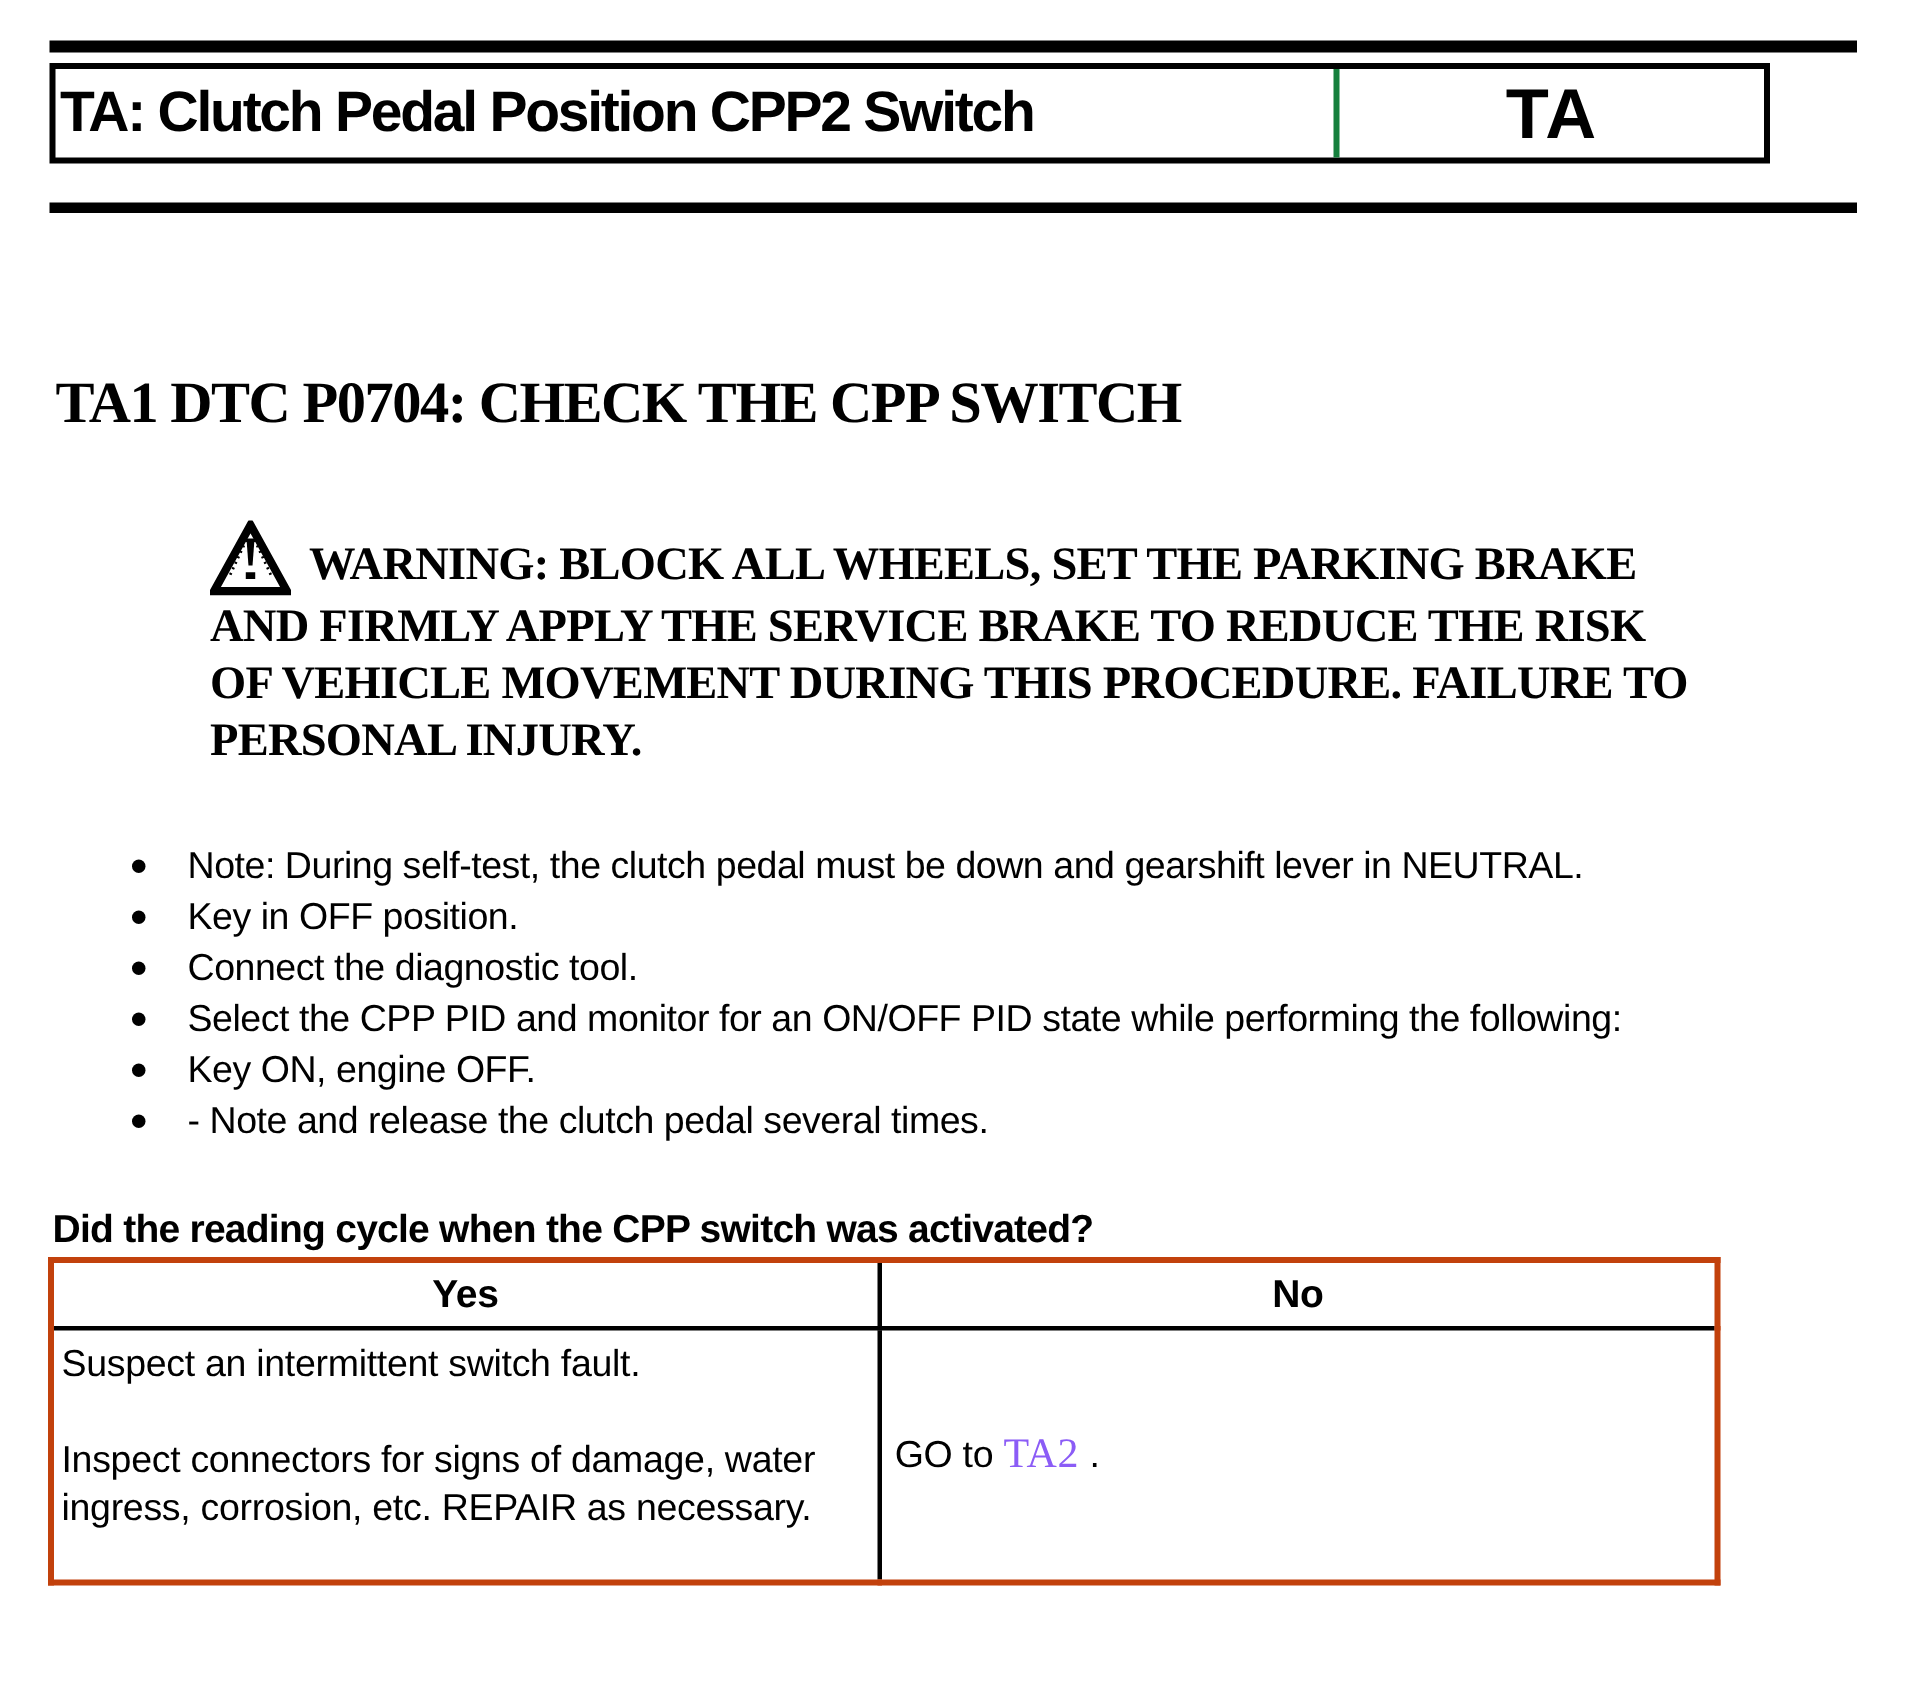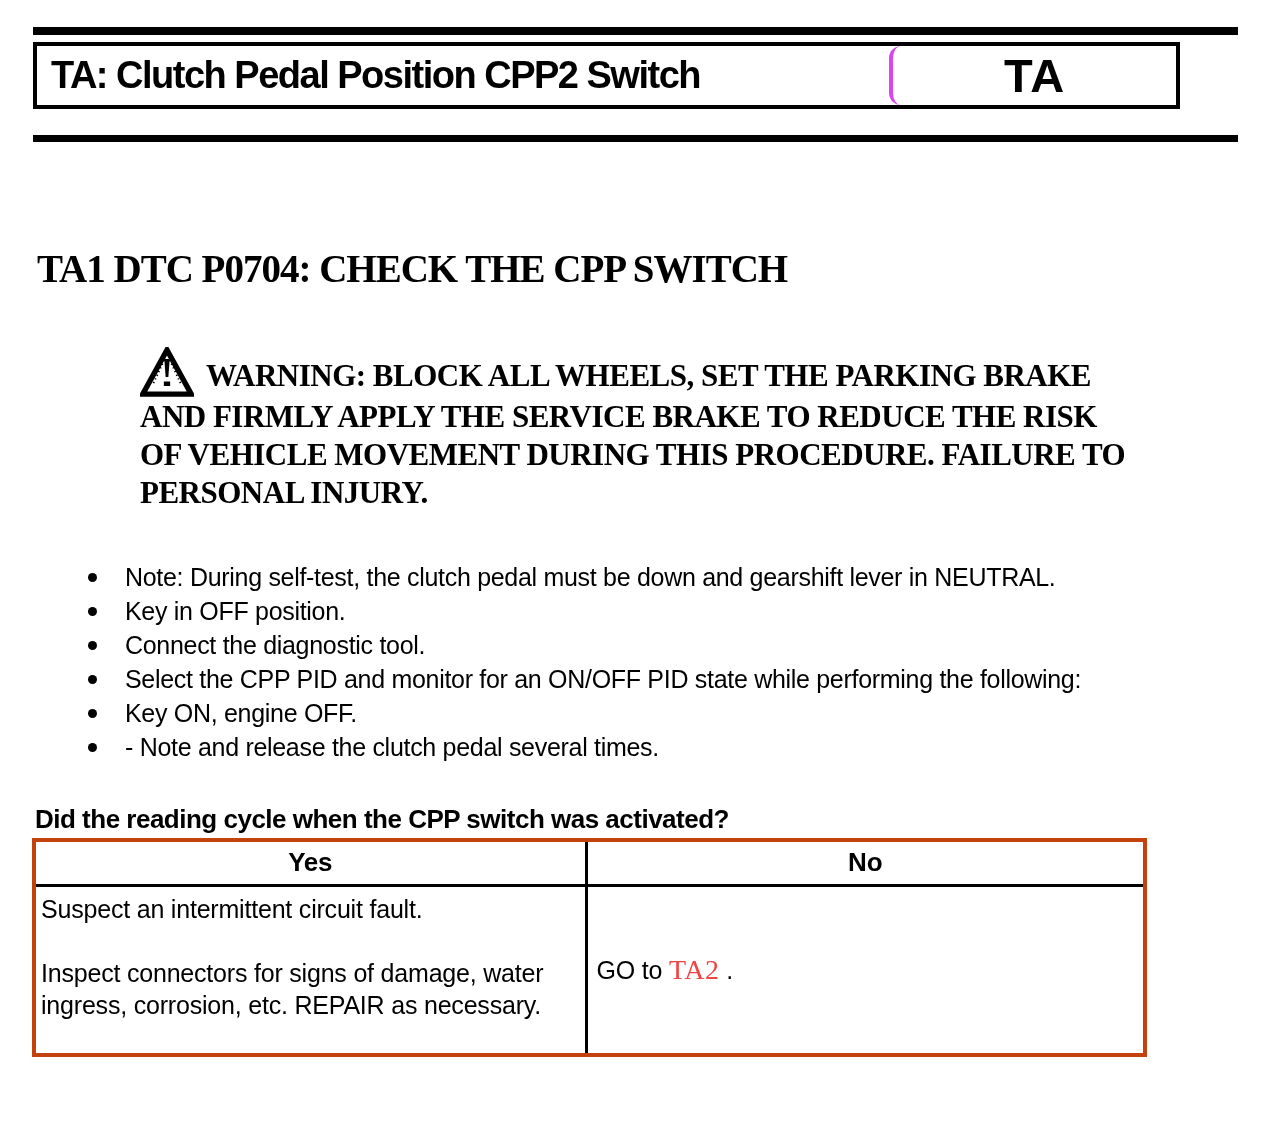--- a/index.html
+++ b/index.html
@@ -15,27 +15,27 @@
   
   .rule-bar { margin-left: 33px; width: 1205px; background: #000; }
   .rule-bar.top { margin-top: 27px; height: 8px; }
   .rule-bar.bottom { margin-top: 26px; height: 7px; }
 
   
   .header-box {
     margin: 7px 0 0 33px; width: 1147px; height: 67px;
     border: 4px solid #000; display: flex;
   }
-  .header-title-cell { flex: 1; display: flex; align-items: center; padding-left: 14px; overflow: hidden; }
+  .header-title-cell { flex: 1; display: flex; align-items: center; padding-left: 3px; overflow: hidden; }
   .header-title {
     font-weight: bold; font-size: 38px; letter-spacing: -1.5px; white-space: nowrap;
   }
   .header-code-cell {
-    width: 287px; border-left: 4px solid #d946ef;
-    display: flex; align-items: center; justify-content: center; border-radius: 12px;
+    width: 287px; border-left: 4px solid #15803d;
+    display: flex; align-items: center; justify-content: center;
   }
   .header-code { font-weight: bold; font-size: 47px; letter-spacing: 1px; }
 
   
   .heading {
     margin: 104px 0 0 37px;
     font-family: "Liberation Serif", serif;
     font-weight: bold; font-size: 39px; line-height: 46px;
     letter-spacing: -1px; white-space: nowrap;
   }
@@ -64,21 +64,21 @@
     border: 4px solid #c2410c; border-collapse: collapse;
     table-layout: fixed; font-size: 25px; letter-spacing: -0.2px;
   }
   .decision-table th, .decision-table td { border: 3px solid #000; }
   .decision-table thead th { height: 45px; font-weight: bold; font-size: 26px; text-align: center; vertical-align: middle; }
   .col-yes { width: 552px; }
   .decision-table tbody td { height: 170px; padding: 6px 8px 6px 5px; vertical-align: top; line-height: 32px; }
   .cell-yes p { margin: 0; }
   .cell-yes .para-1 { margin-bottom: 32px; }
   .cell-no { vertical-align: middle !important; padding-left: 9px !important; }
-  .goto-link { font-family: "Liberation Serif", serif; font-size: 28px; letter-spacing: 0.5px; text-decoration: none; color: #ef4444; }
+  .goto-link { font-family: "Liberation Serif", serif; font-size: 28px; letter-spacing: 0.5px; text-decoration: none; color: #8b5cf6; }
 </style>
 </head>
 <body>
 
 <div class="rule-bar top"></div>
 
 <div class="header-box">
   <div class="header-title-cell">
     <span class="header-title">TA: Clutch Pedal Position CPP2 Switch</span>
   </div>
@@ -138,21 +138,21 @@
 <table class="decision-table">
   <thead>
     <tr>
       <th class="col-yes">Yes</th>
       <th class="col-no">No</th>
     </tr>
   </thead>
   <tbody>
     <tr>
       <td class="cell-yes">
-        <p class="para-1">Suspect an intermittent circuit fault.</p>
+        <p class="para-1">Suspect an intermittent switch fault.</p>
         <p class="para-2">Inspect connectors for signs of damage, water ingress, corrosion, etc. REPAIR as necessary.</p>
       </td>
       <td class="cell-no">
         <span>GO to </span><a href="#" class="goto-link">TA2</a><span> .</span>
       </td>
     </tr>
   </tbody>
 </table>
 
 </body></html>

